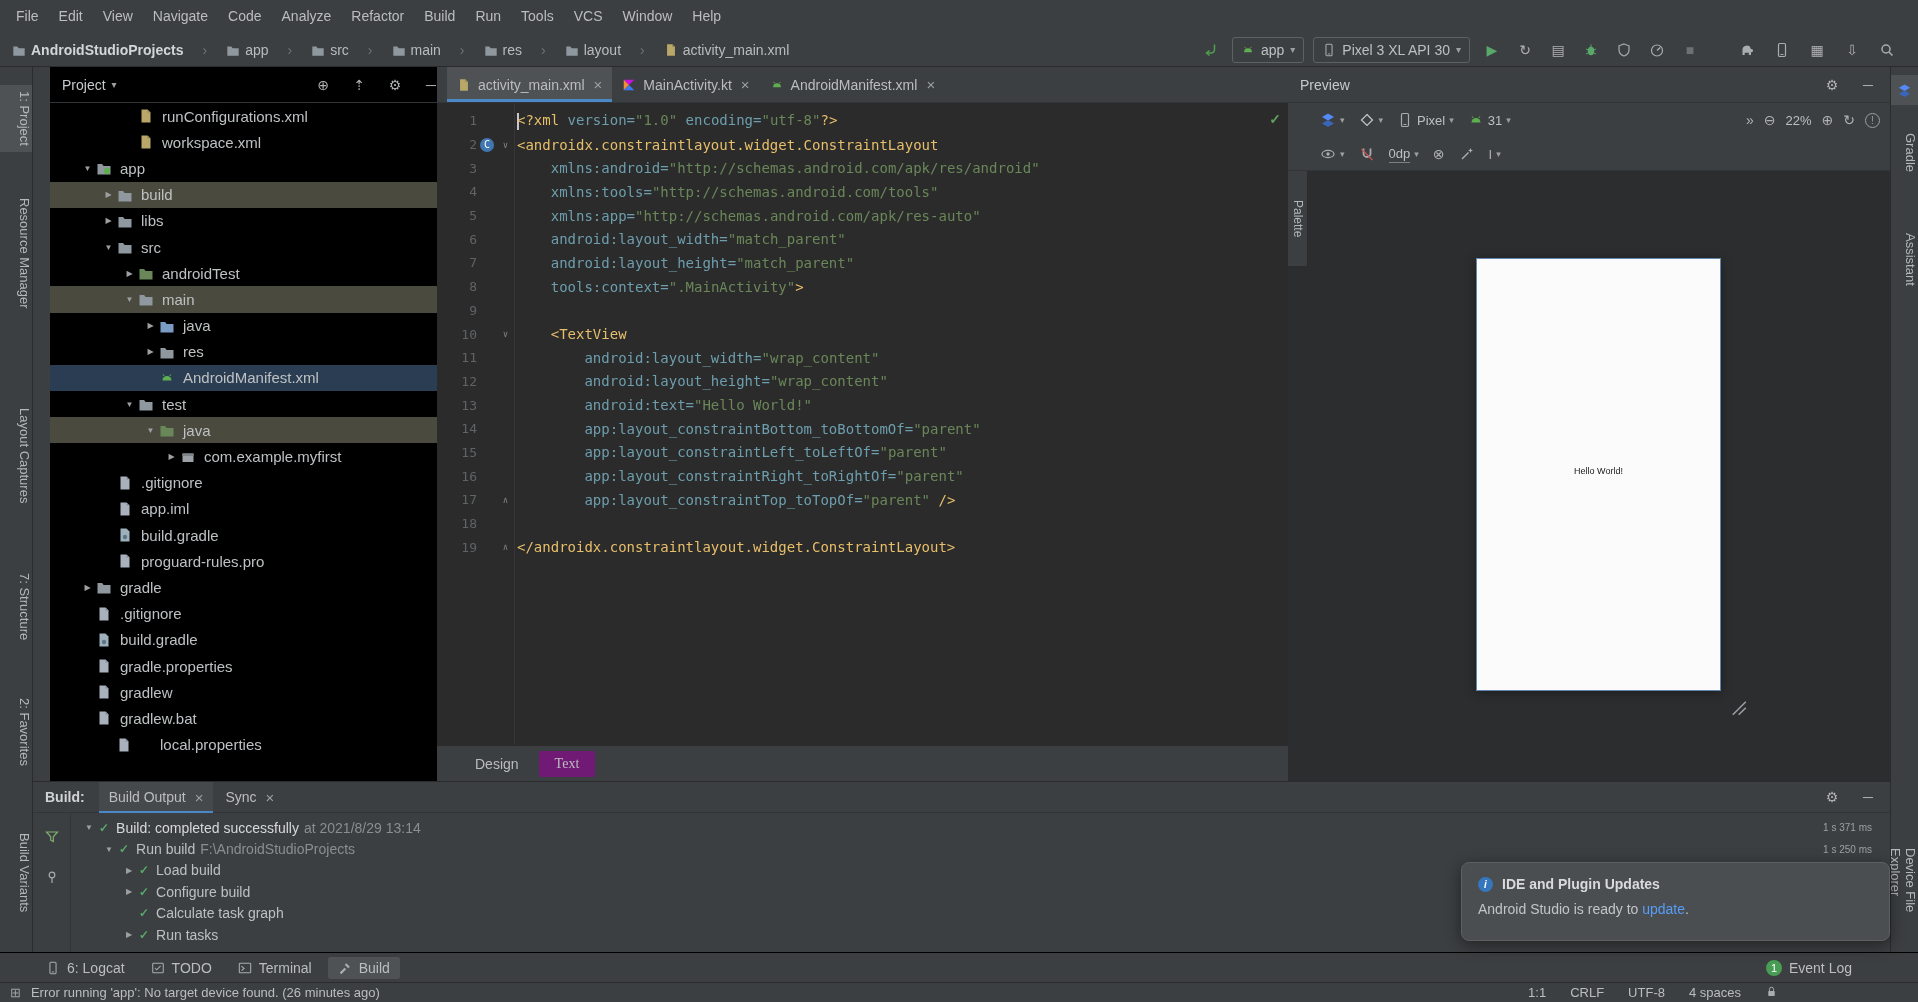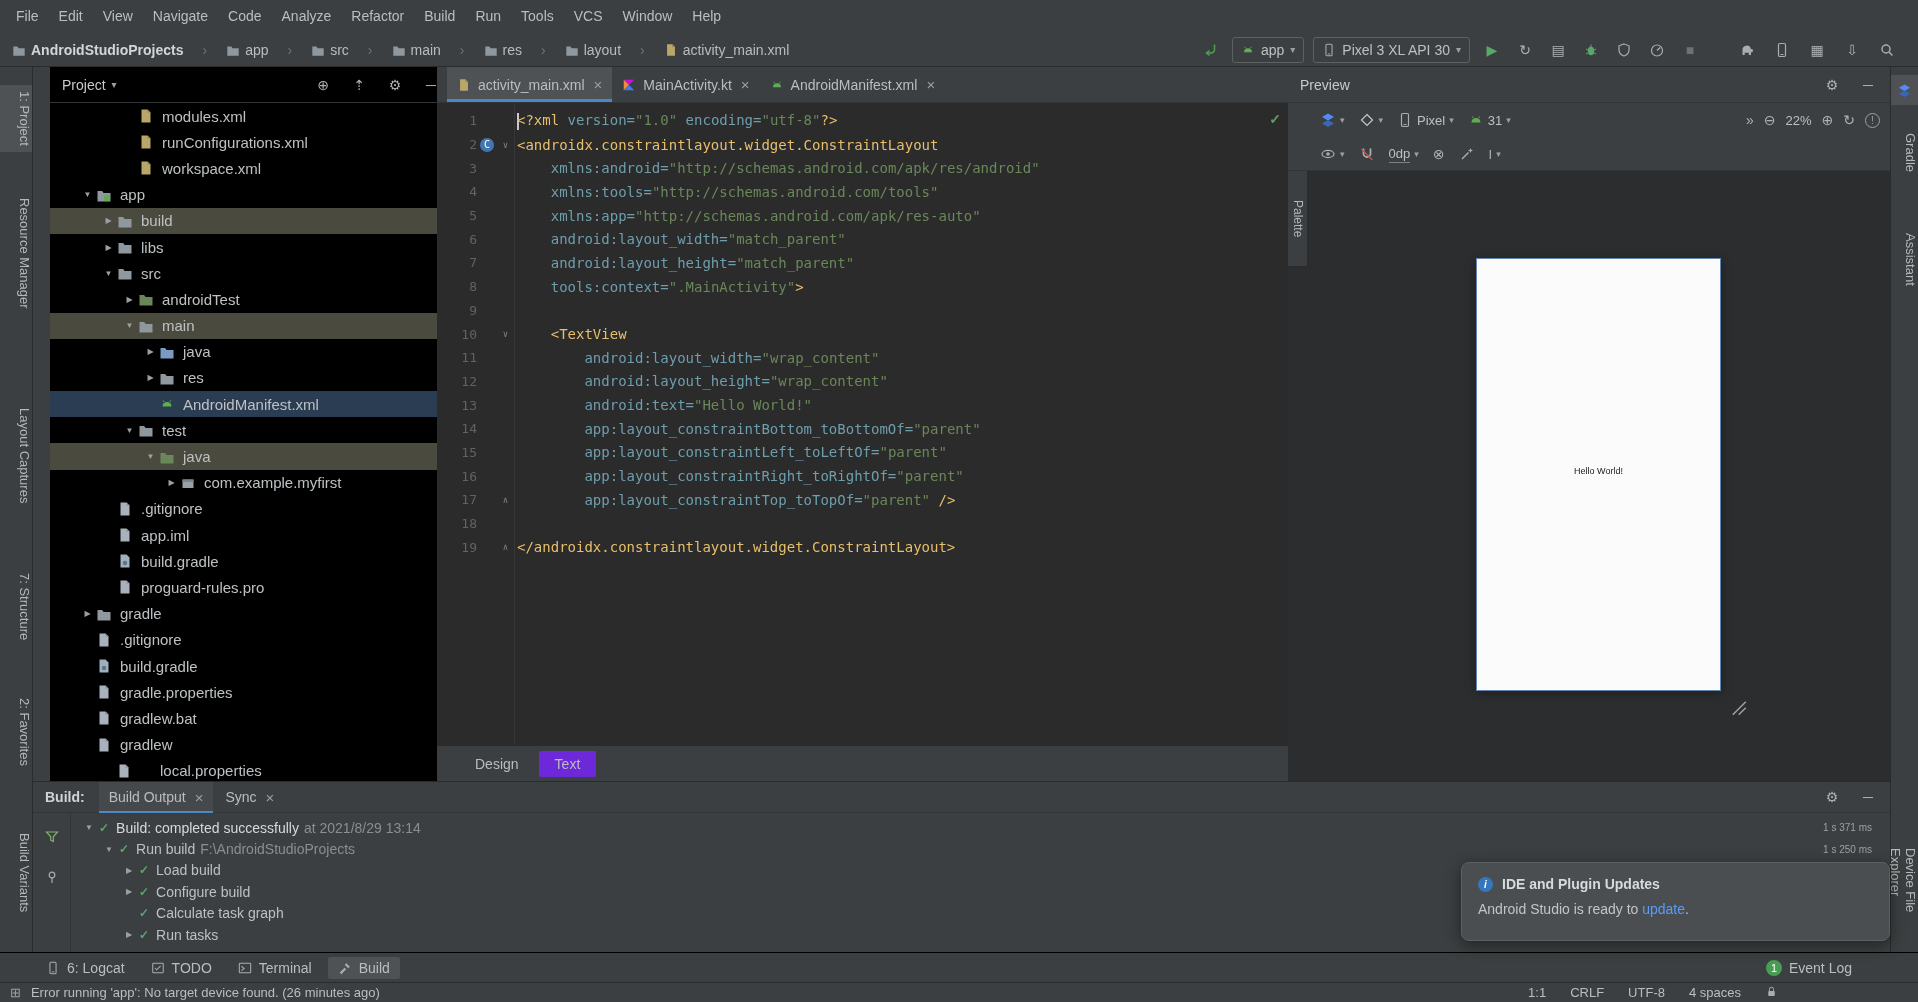--- a/index.html
+++ b/index.html
@@ -62,21 +62,21 @@
   .ct{padding-left:3px;}
   .tk-tag{color:#e8bf6a;}
   .tk-attr{color:#6d9eae;}
   .tk-str{color:#6a8759;}
   .tk-pln{color:#a9b7c6;}
   .caret{display:inline-block;width:1.5px;height:17px;background:#c8c8c8;vertical-align:middle;margin-right:-1.5px;}
   .gclass{width:14px;height:14px;border-radius:50%;background:#4077b0;color:#fff;font-size:10px;display:flex;align-items:center;justify-content:center;}
   #inspection-ok{position:absolute;right:7px;top:8px;color:#5f9e5f;font-size:14px;font-weight:bold;}
   #mode-bar{position:absolute;left:0;right:0;bottom:0;height:36px;background:#3c3f41;border-top:1px solid #2b2b2b;display:flex;align-items:center;padding-left:22px;gap:4px;box-sizing:border-box;}
   .mode-tab{padding:5px 16px;color:#bbbdbf;border-radius:2px;}
-  .mode-tab.active{background:#6d28d9;}
+  .mode-tab.active{background:#701a75;font-family:Liberation Serif, serif;}
 
   
   #preview-panel{position:absolute;left:1288px;top:67px;width:602px;height:714px;background:#3c3f41;box-sizing:border-box;overflow:hidden;}
   #pv-toolbar{height:68px;border-bottom:1px solid #323537;box-sizing:border-box;padding-left:22px;}
   .pv-row{height:34px;display:flex;align-items:center;gap:14px;padding:0 10px;}
   .pv-right{margin-left:auto;display:flex;align-items:center;gap:10px;}
   .pvbtn{display:inline-flex;align-items:center;gap:4px;color:#bcc0c2;}
   .pv-lbl{font-size:13px;color:#bcc0c2;}
   .margin-lbl{border-bottom:1px solid #7c8082;padding-bottom:1px;}
   #pv-body{position:absolute;top:104px;left:0;right:0;bottom:0;background:#2b2d2e;overflow:hidden;}
@@ -341,32 +341,20 @@
         <div class="tree-row" style="padding-left: 71px;">
           <span class="tr-arrow"></span>
           <span class="tr-icon">
             <span class="ic">
               <svg width="16" height="16" viewBox="0 0 16 16">
                 <path d="M3.5 1.5h6l3 3v10h-9z" fill="#b8a768"></path>
                 <path d="M9.5 1.5l3 3h-3z" fill="#94854e"></path>
               </svg>
             </span>
           </span>
-          <span class="tr-label">modules.xml</span>
-        </div>
-        <div class="tree-row" style="padding-left: 71px;">
-          <span class="tr-arrow"></span>
-          <span class="tr-icon">
-            <span class="ic">
-              <svg width="16" height="16" viewBox="0 0 16 16">
-                <path d="M3.5 1.5h6l3 3v10h-9z" fill="#b8a768"></path>
-                <path d="M9.5 1.5l3 3h-3z" fill="#94854e"></path>
-              </svg>
-            </span>
-          </span>
           <span class="tr-label">runConfigurations.xml</span>
         </div>
         <div class="tree-row" style="padding-left: 71px;">
           <span class="tr-arrow"></span>
           <span class="tr-icon">
             <span class="ic">
               <svg width="16" height="16" viewBox="0 0 16 16">
                 <path d="M3.5 1.5h6l3 3v10h-9z" fill="#b8a768"></path>
                 <path d="M9.5 1.5l3 3h-3z" fill="#94854e"></path>
               </svg>
@@ -608,33 +596,33 @@
         <div class="tree-row" style="padding-left: 29px;">
           <span class="tr-arrow"></span>
           <span class="tr-icon">
             <span class="ic">
               <svg width="16" height="16" viewBox="0 0 16 16">
                 <path d="M3.5 1.5h6l3 3v10h-9z" fill="#a9b2bc"></path>
                 <path d="M9.5 1.5l3 3h-3z" fill="#848d96"></path>
               </svg>
             </span>
           </span>
-          <span class="tr-label">gradlew.bat</span>
+          <span class="tr-label">gradlew</span>
         </div>
         <div class="tree-row" style="padding-left: 29px;">
           <span class="tr-arrow"></span>
           <span class="tr-icon">
             <span class="ic">
               <svg width="16" height="16" viewBox="0 0 16 16">
                 <path d="M3.5 1.5h6l3 3v10h-9z" fill="#a9b2bc"></path>
                 <path d="M9.5 1.5l3 3h-3z" fill="#848d96"></path>
               </svg>
             </span>
           </span>
-          <span class="tr-label">gradlew</span>
+          <span class="tr-label">gradlew.bat</span>
         </div>
         <div class="tree-row" style="padding-left: 29px; gap: 20px;">
           <span class="tr-arrow"></span>
           <span class="tr-icon">
             <span class="ic">
               <svg width="16" height="16" viewBox="0 0 16 16">
                 <path d="M3.5 1.5h6l3 3v10h-9z" fill="#a9b2bc"></path>
                 <path d="M9.5 1.5l3 3h-3z" fill="#848d96"></path>
               </svg>
             </span>

